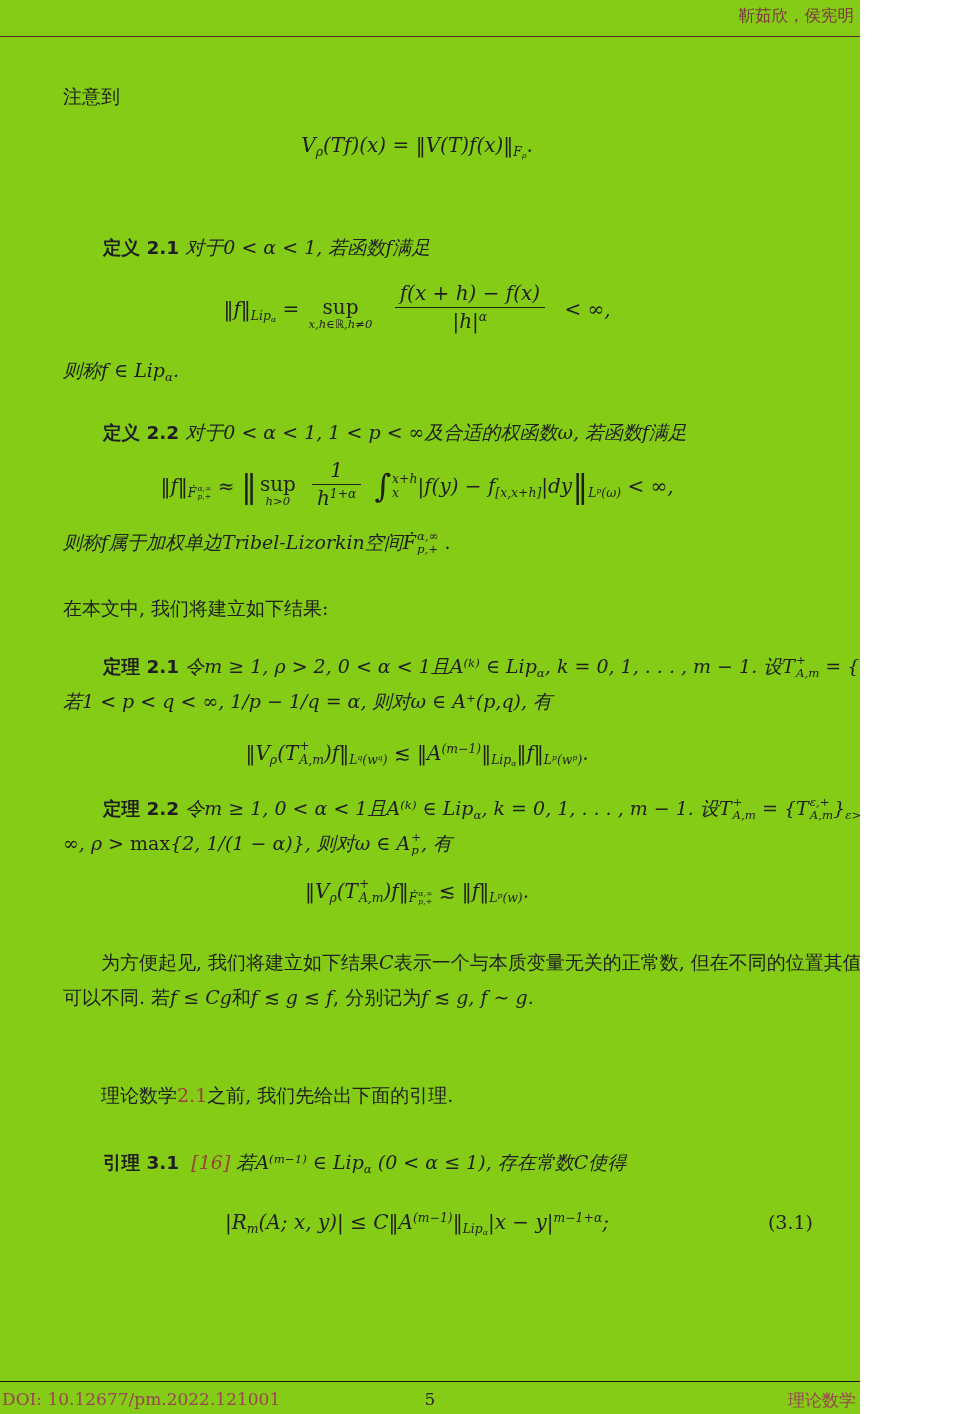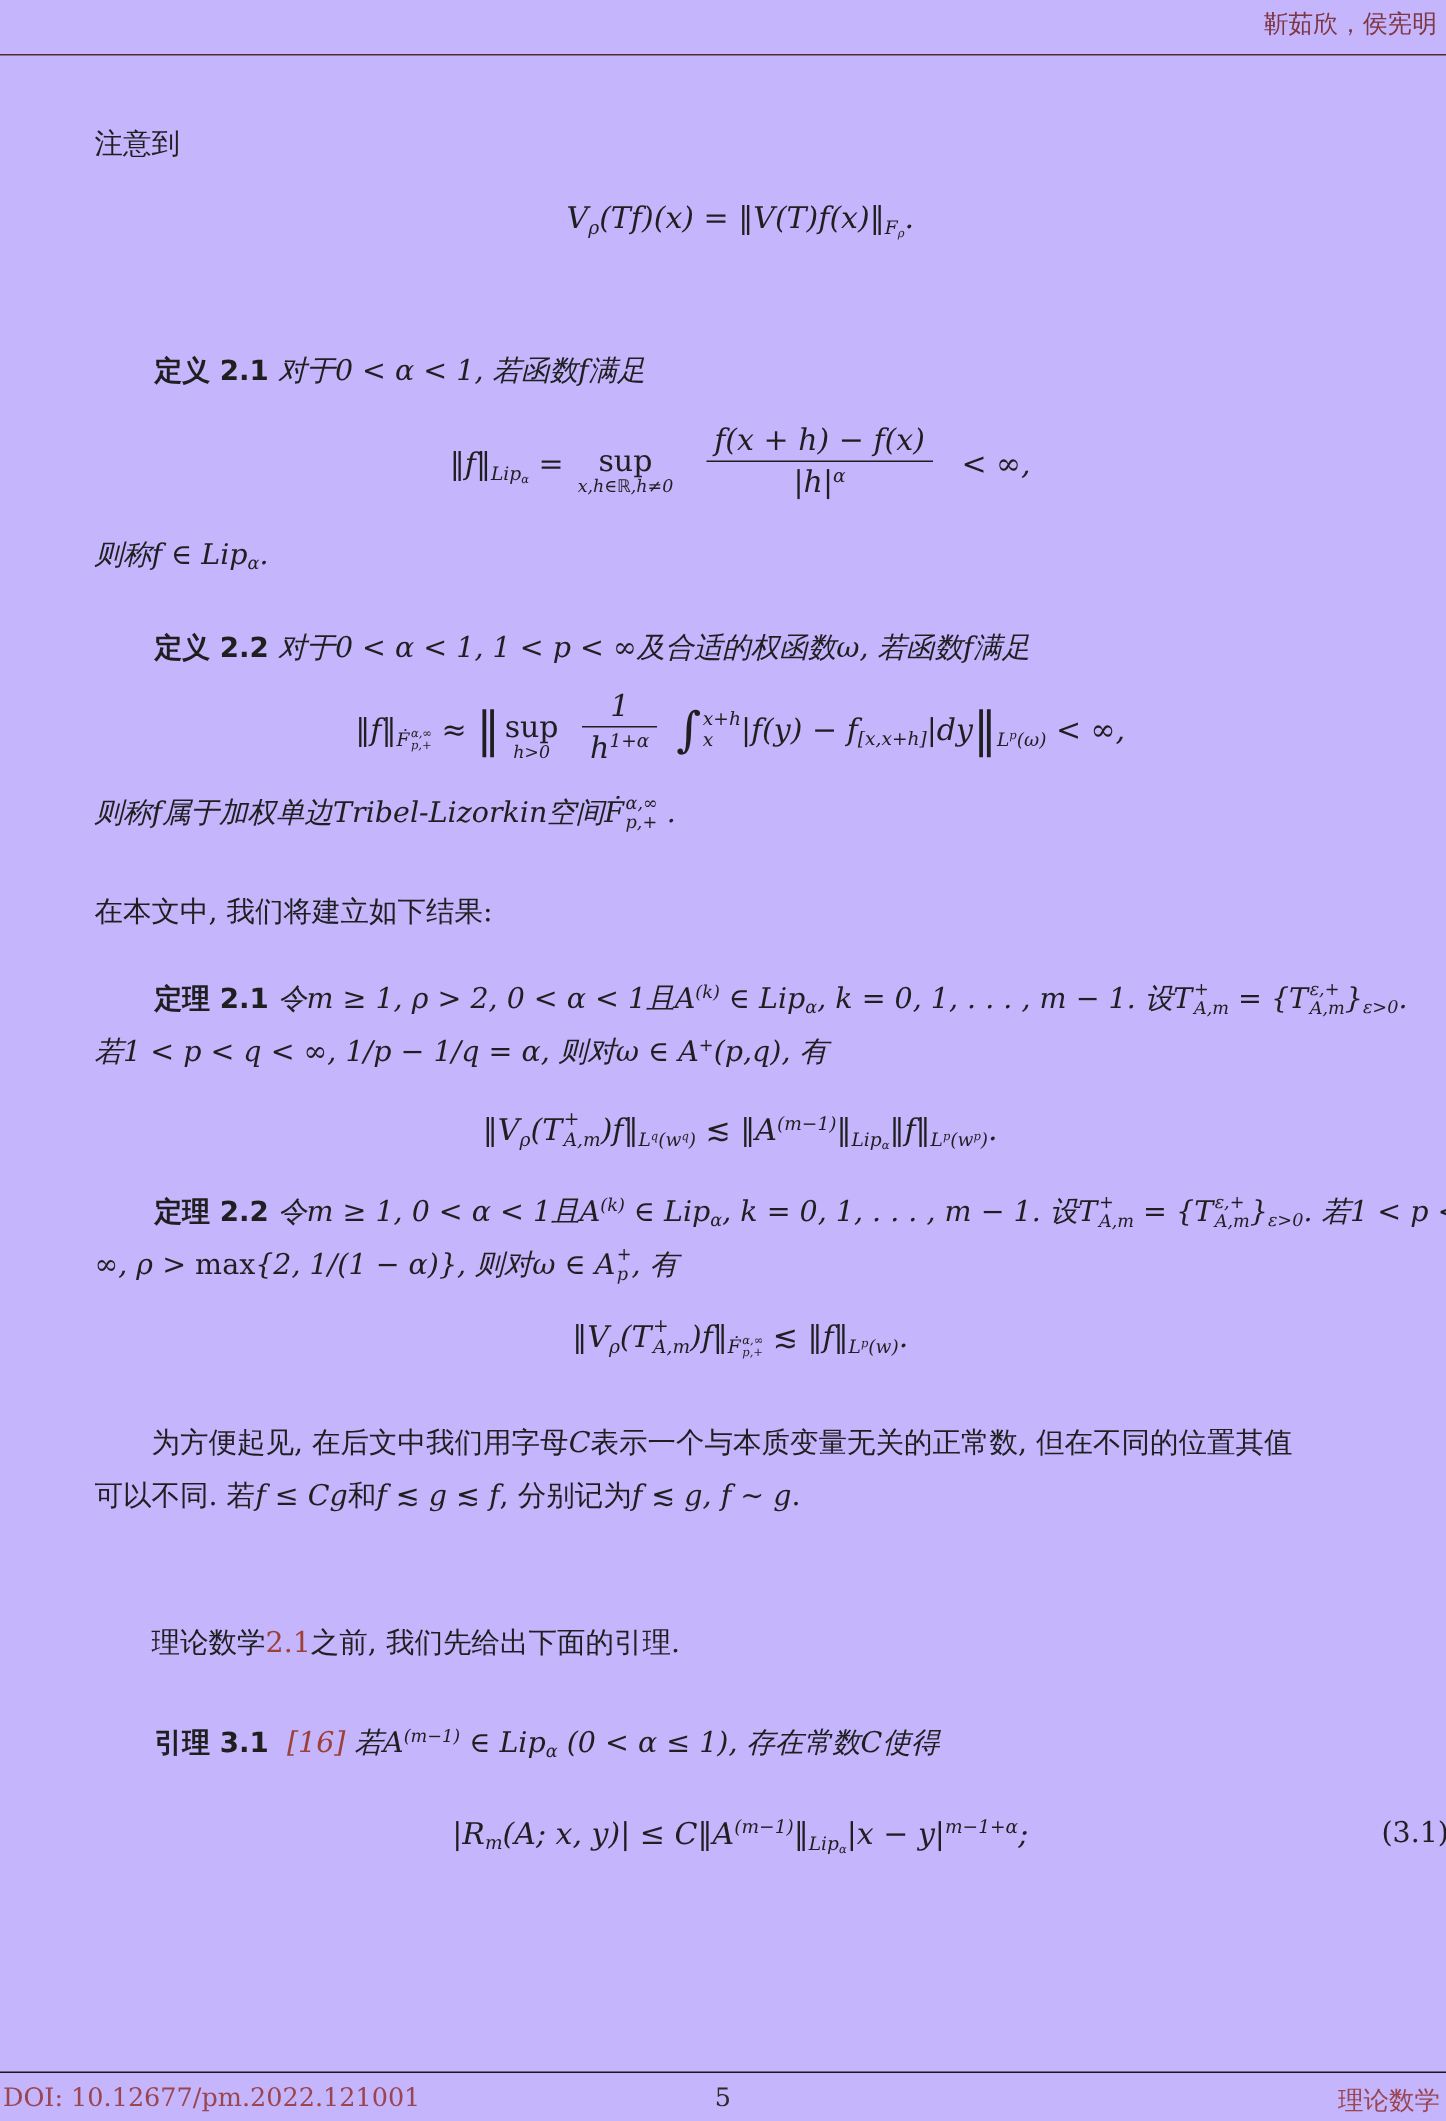--- a/index.html
+++ b/index.html
@@ -1,23 +1,23 @@
 <!DOCTYPE html>
 <html><head>
 <meta charset="utf-8">
 <style>
   html,body{margin:0;padding:0;background:#ffffff;}
-  .page{width:964px;height:1414px;background:#c4b5fd;position:relative;overflow:hidden;
+  .page{width:860px;height:1414px;background:#84cc16;position:relative;overflow:hidden;
         color:#1f1f1f;font-family:"DejaVu Serif","Liberation Serif",serif;box-sizing:border-box;}
   
   .header{height:36px;box-sizing:border-box;padding:5px 6px 0 0;text-align:right;
           font-size:16.5px;color:#7e3642;}
   .toprule{border:0;border-top:1.7px solid #572a33;margin:0;}
   
-  #doc{padding:0 40px 0 63px;font-size:19px;}
+  #doc{padding:0 89px 0 63px;font-size:19px;}
   .para{line-height:35px;}
   .line{white-space:nowrap;}
   .indent .line:first-child{text-indent:38px;}
   .kai{font-style:italic;}
   .lbl{font-weight:bold;font-family:"DejaVu Sans","Liberation Sans",sans-serif;font-size:18.5px;margin-left:40px;}
   .math{font-style:italic;font-family:"DejaVu Serif","DejaVu Sans","Liberation Serif",serif;}
   .rm{font-style:normal;}
   sup,sub{font-size:62%;line-height:0;}
   sup{vertical-align:0.55em;}
   sub{vertical-align:-0.3em;}
@@ -86,21 +86,21 @@
         <div class="line"><span class="lbl">定理 2.1</span><span class="kai"> 令</span><span class="math">m ≥ 1, ρ &gt; 2, 0 &lt; α &lt; 1</span><span class="kai">且</span><span class="math">A<sup>(k)</sup> ∈ Lip<sub>α</sub>, k = 0, 1, . . . , m − 1.</span><span class="kai"> 设</span><span class="math">T<span class="stk"><span class="srow">+</span><span class="srow">A,m</span></span> = {T<span class="stk"><span class="srow">ε,+</span><span class="srow">A,m</span></span>}<sub>ε&gt;0</sub>.</span></div>
         <div class="line"><span class="kai">若</span><span class="math">1 &lt; p &lt; q &lt; ∞, 1/p − 1/q = α</span><span class="kai">, 则对</span><span class="math">ω ∈ A<sup>+</sup>(p,q)</span><span class="kai">, 有</span></div>
       </div>
       <div class="formula"><span class="math">‖V<sub>ρ</sub>(T<span class="stk"><span class="srow">+</span><span class="srow">A,m</span></span>)f‖<sub>L<sup>q</sup>(w<sup>q</sup>)</sub> ≲ ‖A<sup>(m−1)</sup>‖<sub>Lip<sub>α</sub></sub>‖f‖<sub>L<sup>p</sup>(w<sup>p</sup>)</sub>.</span></div>
       <div class="para">
         <div class="line"><span class="lbl">定理 2.2</span><span class="kai"> 令</span><span class="math">m ≥ 1, 0 &lt; α &lt; 1</span><span class="kai">且</span><span class="math">A<sup>(k)</sup> ∈ Lip<sub>α</sub>, k = 0, 1, . . . , m − 1.</span><span class="kai"> 设</span><span class="math">T<span class="stk"><span class="srow">+</span><span class="srow">A,m</span></span> = {T<span class="stk"><span class="srow">ε,+</span><span class="srow">A,m</span></span>}<sub>ε&gt;0</sub>.</span><span class="kai"> 若</span><span class="math">1 &lt; p &lt;</span></div>
         <div class="line"><span class="math">∞, ρ &gt; <span class="rm">max</span>{2, 1/(1 − α)}</span><span class="kai">, 则对</span><span class="math">ω ∈ A<span class="stk"><span class="srow">+</span><span class="srow">p</span></span></span><span class="kai">, 有</span></div>
       </div>
       <div class="formula"><span class="math">‖V<sub>ρ</sub>(T<span class="stk"><span class="srow">+</span><span class="srow">A,m</span></span>)f‖<sub>Ḟ<span class="stk"><span class="srow">α,∞</span><span class="srow">p,+</span></span></sub> ≲ ‖f‖<sub>L<sup>p</sup>(w)</sub>.</span></div>
       <div class="para indent">
-        <div class="line"><span class="cn">为方便起见, 在后文中我们用字母</span><span class="math">C</span><span class="cn">表示一个与本质变量无关的正常数, 但在不同的位置其值</span></div>
+        <div class="line"><span class="cn">为方便起见, 我们将建立如下结果</span><span class="math">C</span><span class="cn">表示一个与本质变量无关的正常数, 但在不同的位置其值</span></div>
         <div class="line"><span class="cn">可以不同. 若</span><span class="math">f ≤ Cg</span><span class="cn">和</span><span class="math">f ≲ g ≲ f</span><span class="cn">, 分别记为</span><span class="math">f ≲ g, f ∼ g</span><span class="cn">.</span></div>
       </div>
       <div class="para indent">
         <div class="line"><span class="cn">理论数学</span><span class="cite">2.1</span><span class="cn">之前, 我们先给出下面的引理.</span></div>
       </div>
       <div class="para">
         <div class="line"><span class="lbl">引理 3.1</span><span class="cn">&nbsp; </span><span class="cite math">[16]</span><span class="kai"> 若</span><span class="math">A<sup>(m−1)</sup> ∈ Lip<sub>α</sub> (0 &lt; α ≤ 1)</span><span class="kai">, 存在常数</span><span class="math">C</span><span class="kai">使得</span></div>
       </div>
       <div class="formula"><span class="math">|R<sub>m</sub>(A; x, y)| ≤ C‖A<sup>(m−1)</sup>‖<sub>Lip<sub>α</sub></sub>|x − y|<sup>m−1+α</sup>;</span><span class="eqnum">(3.1)</span></div>
     </div>

